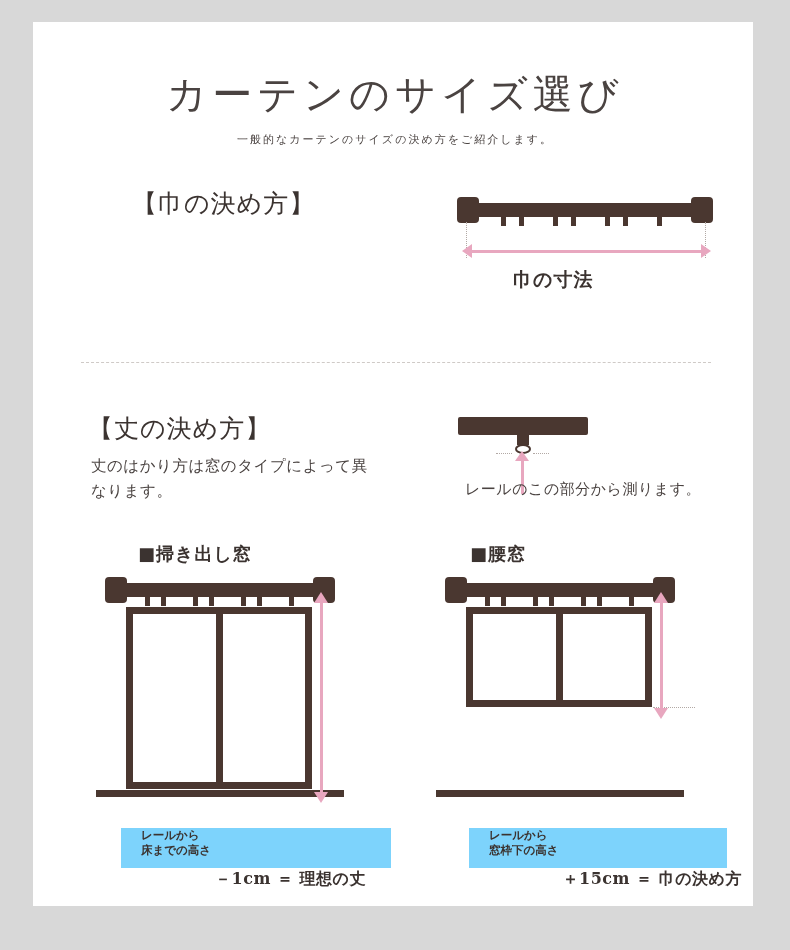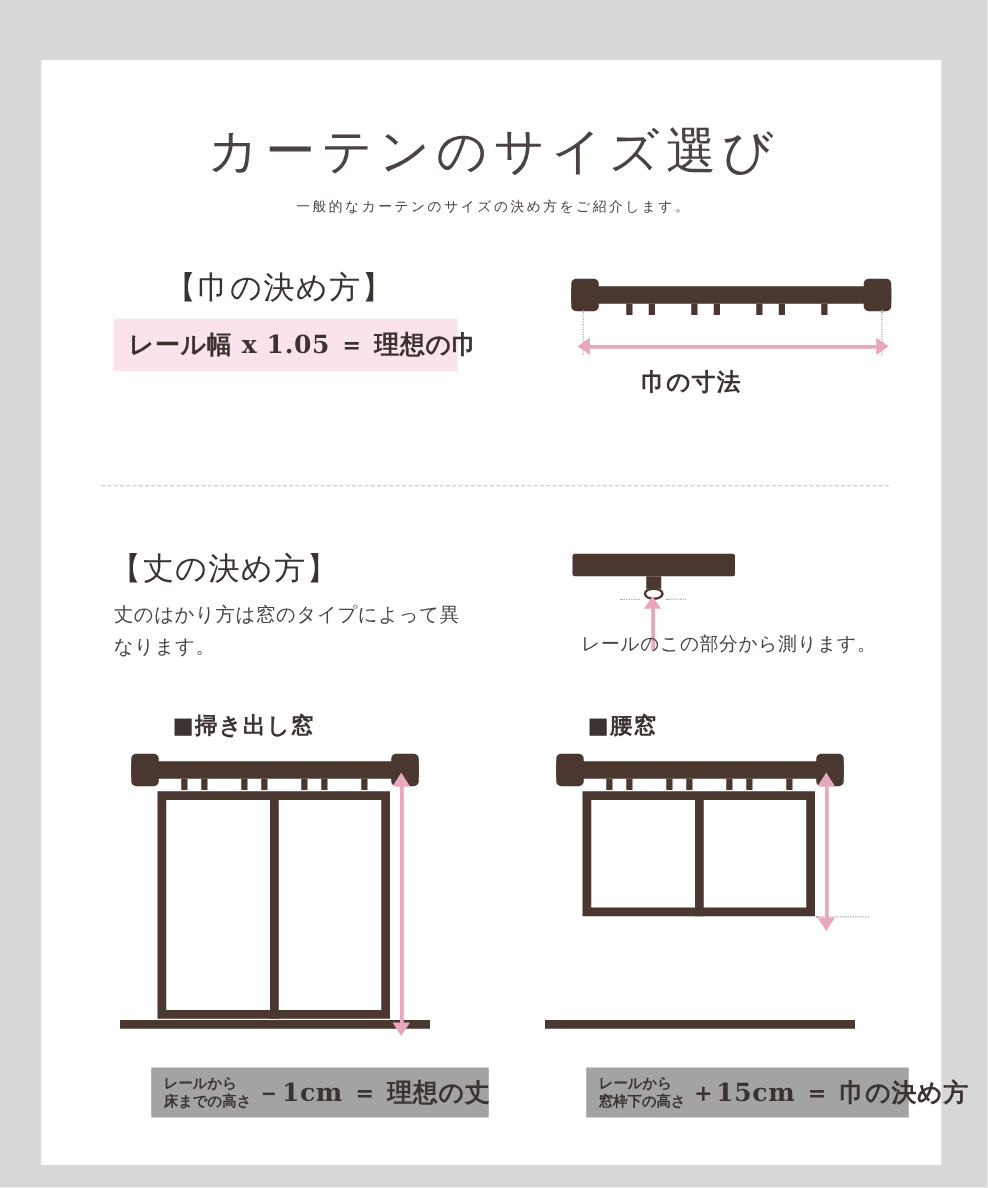--- a/index.html
+++ b/index.html
@@ -20,21 +20,21 @@
     position: absolute;
     left: 0; top: 0;
     width: 790px;
     height: 950px;
     background: #d8d8d8;
     box-sizing: border-box;
   }
   .inner {
     position: absolute;
     left: 33px;
-    top: 48px;
+    top: 22px;
     width: 720px;
     height: 884px;
     background: #ffffff;
     box-sizing: border-box;
   }
 
   
   .title {
     position: absolute;
     left: 0;
@@ -231,58 +231,57 @@
   }
   .floor {
     position: absolute;
     height: 7px;
     background: #4a3730;
   }
 
   
   .bottom-box {
     position: absolute;
-    background: #a3a3a3;
+    background: #7dd3fc;
     box-sizing: border-box;
     display: flex;
-    align-items: center;
-    padding-left: 10px;
+    padding-left: 20px;
   }
   .bottom-box .small {
     font-family: "DejaVu Serif", serif;
     font-size: 11.5px;
     font-weight: bold;
     line-height: 15px;
     color: #3b3330;
     letter-spacing: 0;
     white-space: nowrap;
   }
   .bottom-box .big {
     font-family: "DejaVu Serif", serif;
-    font-size: 20px;
+    font-size: 16px;
     font-weight: bold;
     color: #3b3330;
     margin-left: 4px;
     white-space: nowrap;
     letter-spacing: 0.5px;
+    margin-top: 41px;
   }
   #box-sweep { left: 88px; top: 806px; width: 270px; height: 40px; }
   #box-waist { left: 436px; top: 806px; width: 258px; height: 40px; }
 </style>
 </head>
 <body>
 
 <div class="page">
   <div class="inner">
 
     <div class="title">カーテンのサイズ選び</div>
     <div class="subtitle">一般的なカーテンのサイズの決め方をご紹介します。</div>
 
     <div class="sec-head" id="width-head">【巾の決め方】</div>
-    <div class="formula-box" id="width-formula">レール幅 x 1.05 ＝ 理想の巾</div>
 
     <div class="rail" id="rail-top">
       <div class="bar"></div>
       <div class="cap left"></div>
       <div class="cap right"></div>
       <div class="hook" style="left:44px;"></div>
       <div class="hook" style="left:62px;"></div>
       <div class="hook" style="left:96px;"></div>
       <div class="hook" style="left:114px;"></div>
       <div class="hook" style="left:148px;"></div>

